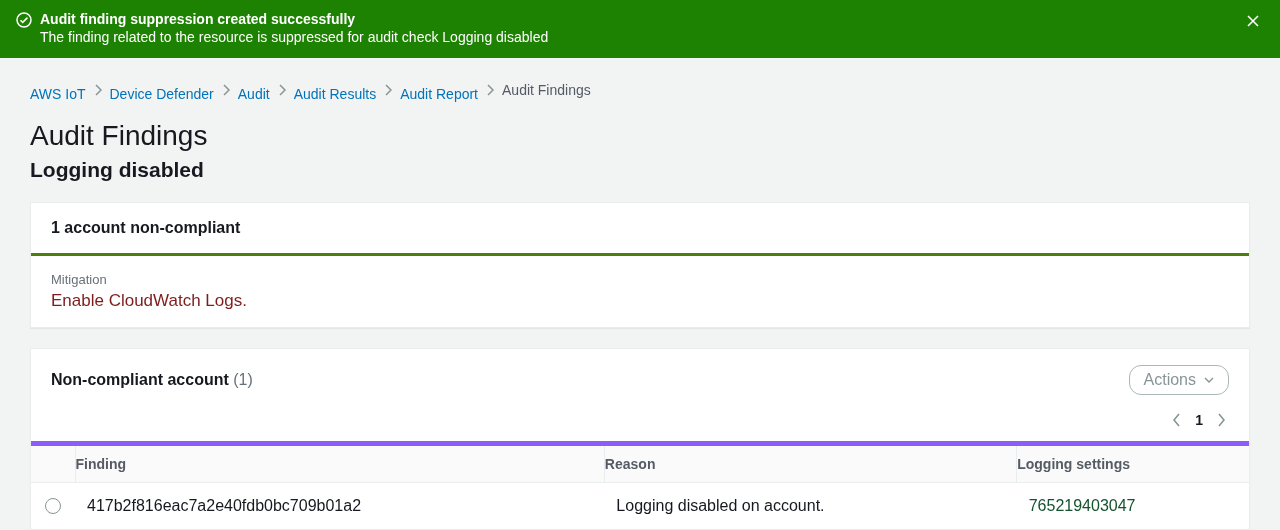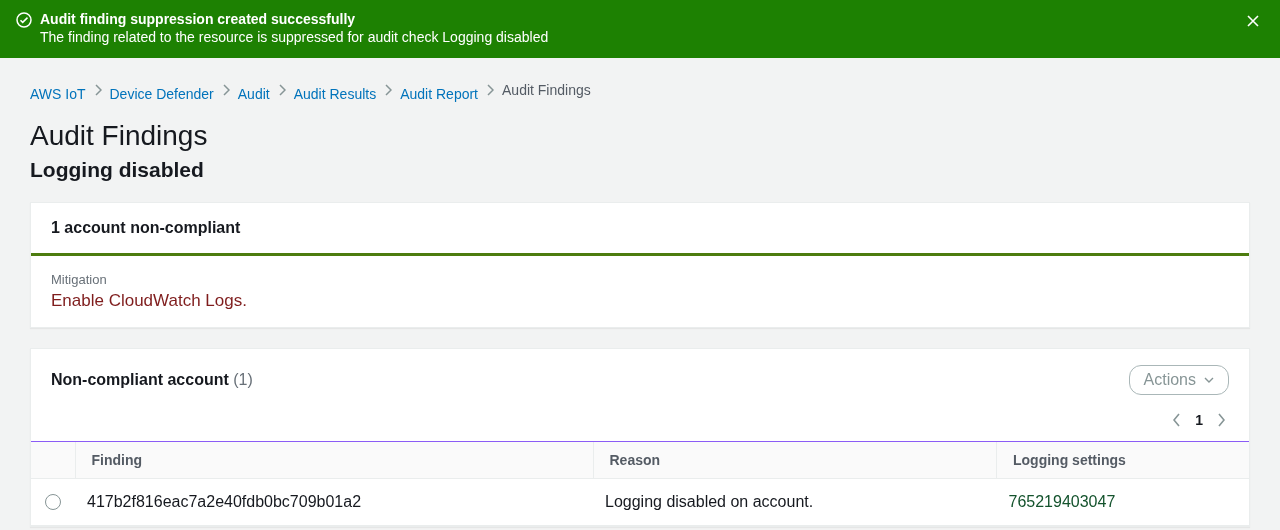--- a/index.html
+++ b/index.html
@@ -60,22 +60,22 @@
     .pager { display: flex; align-items: center; justify-content: flex-end; padding: 6px 20px 10px 20px; }
     .pager .pg-btn { background:none; border:none; cursor:pointer; padding:4px; color:#545b64; }
     .pager .pg-btn.disabled { color:#aab7b8; cursor:default; }
     .pager .pg-num { font-weight: 700; margin: 0 10px; }
     table.findings { width: 100%; border-collapse: collapse; }
     table.findings thead th {
       text-align: left;
       font-size: 14px;
       font-weight: 700;
       color: #545b64;
-      padding: 10px 16px;
-      border-top: 1px solid #8b5cf6;
+      padding: 10px 0;
+      border-top: 5px solid #8b5cf6;
       border-bottom: 1px solid #eaeded;
       background: #fafafa;
     }
     table.findings thead th.sel { width: 44px; }
     table.findings thead th.sep-col { border-left: 1px solid #eaeded; }
     table.findings tbody td {
       padding: 14px 12px;
       font-size: 16px;
       border-bottom: 1px solid #eaeded;
       vertical-align: middle;

